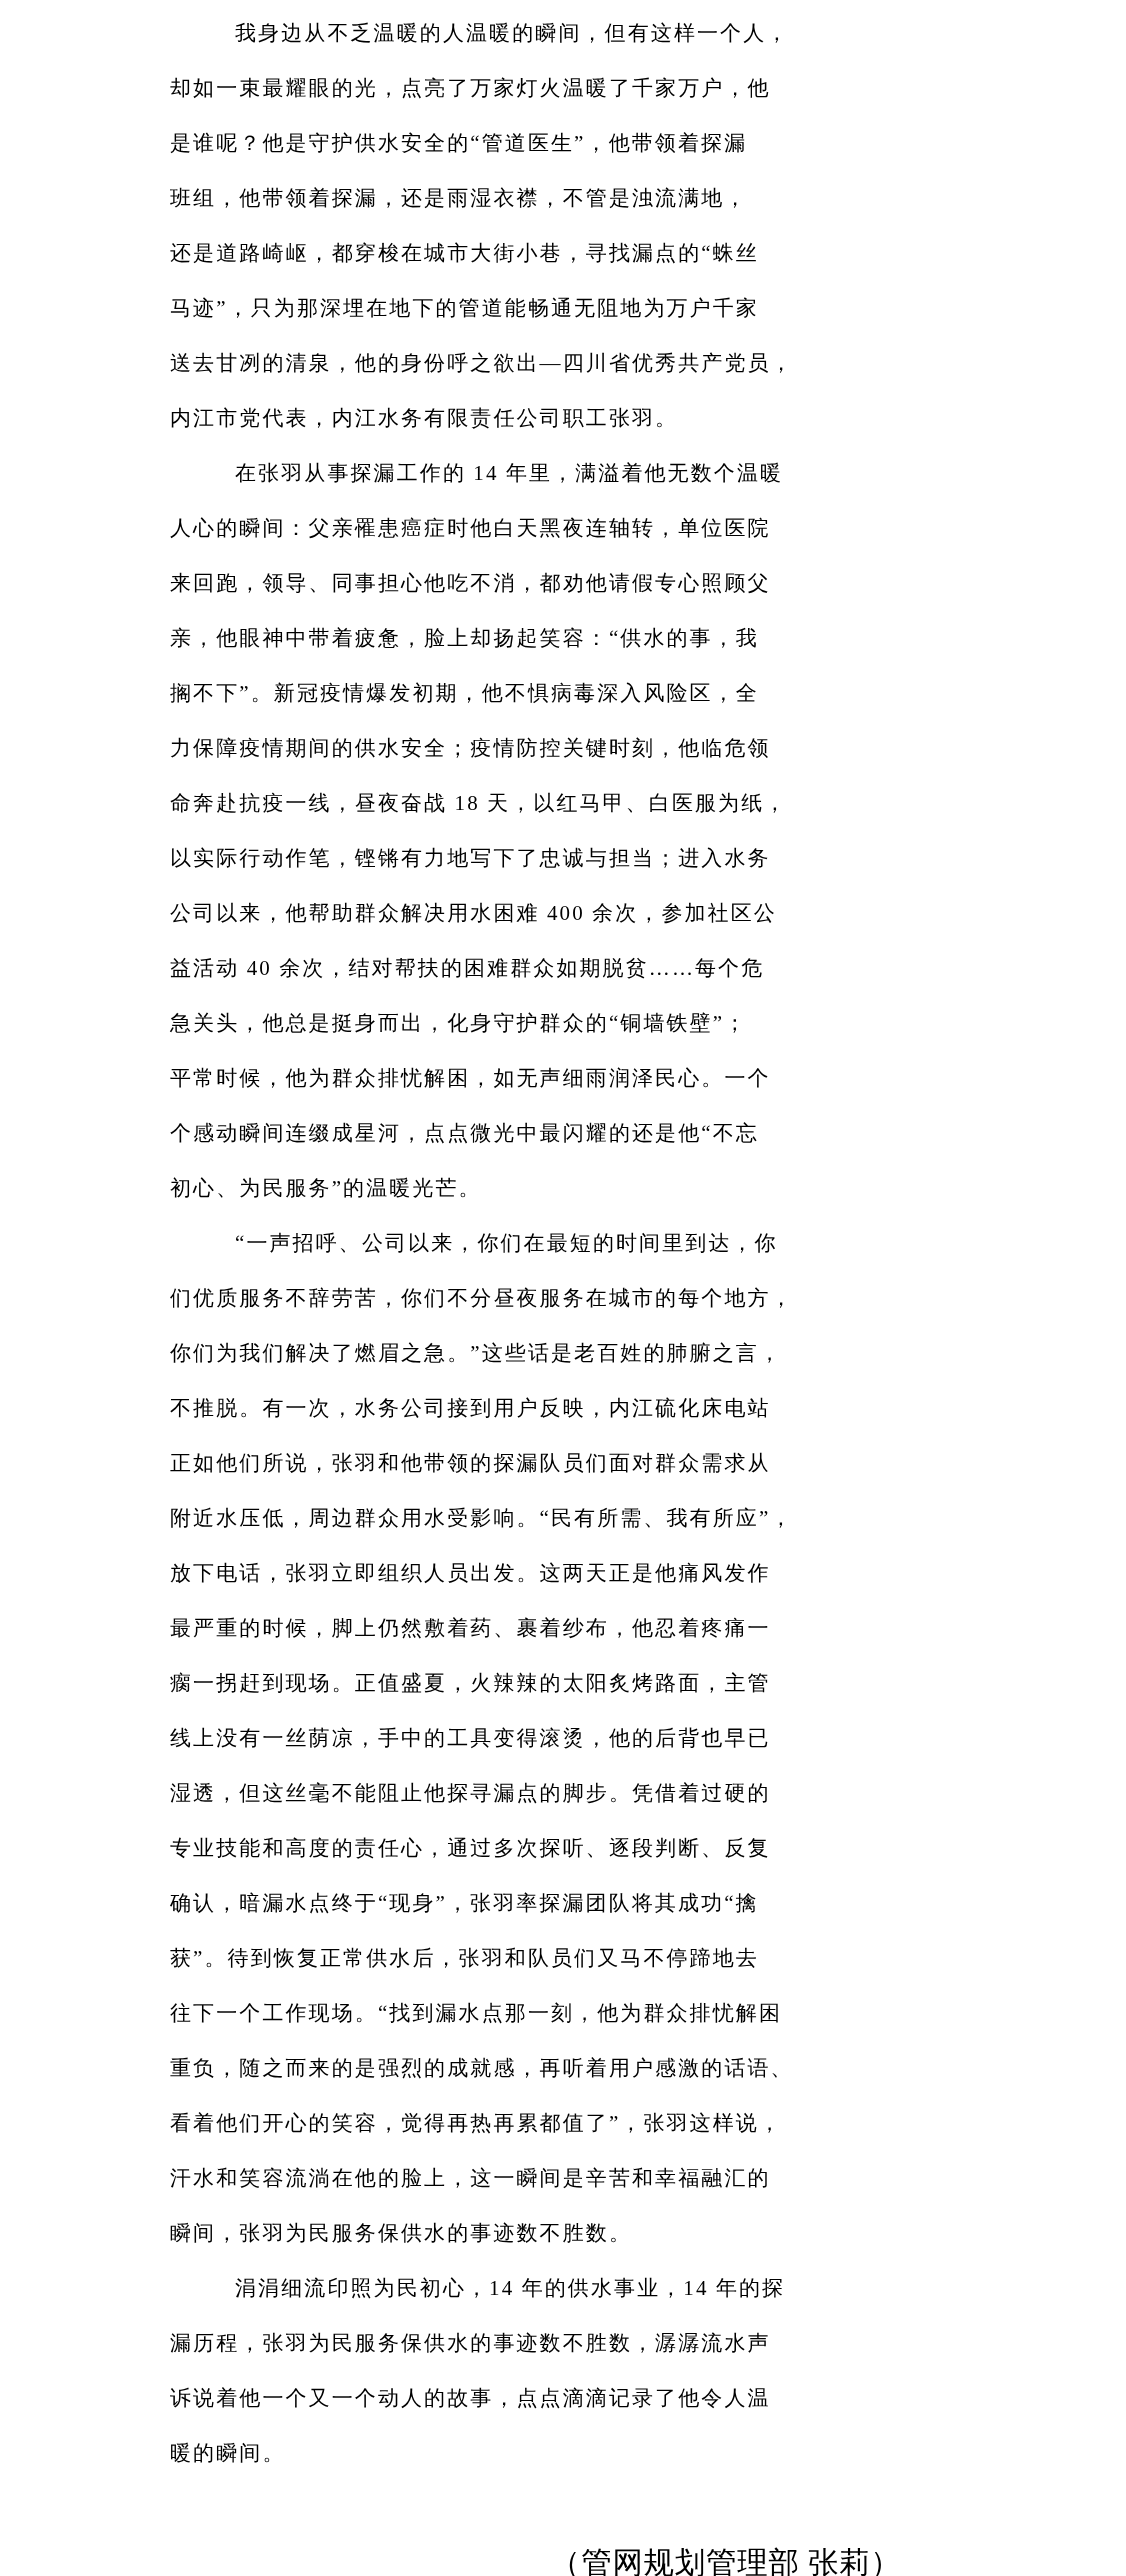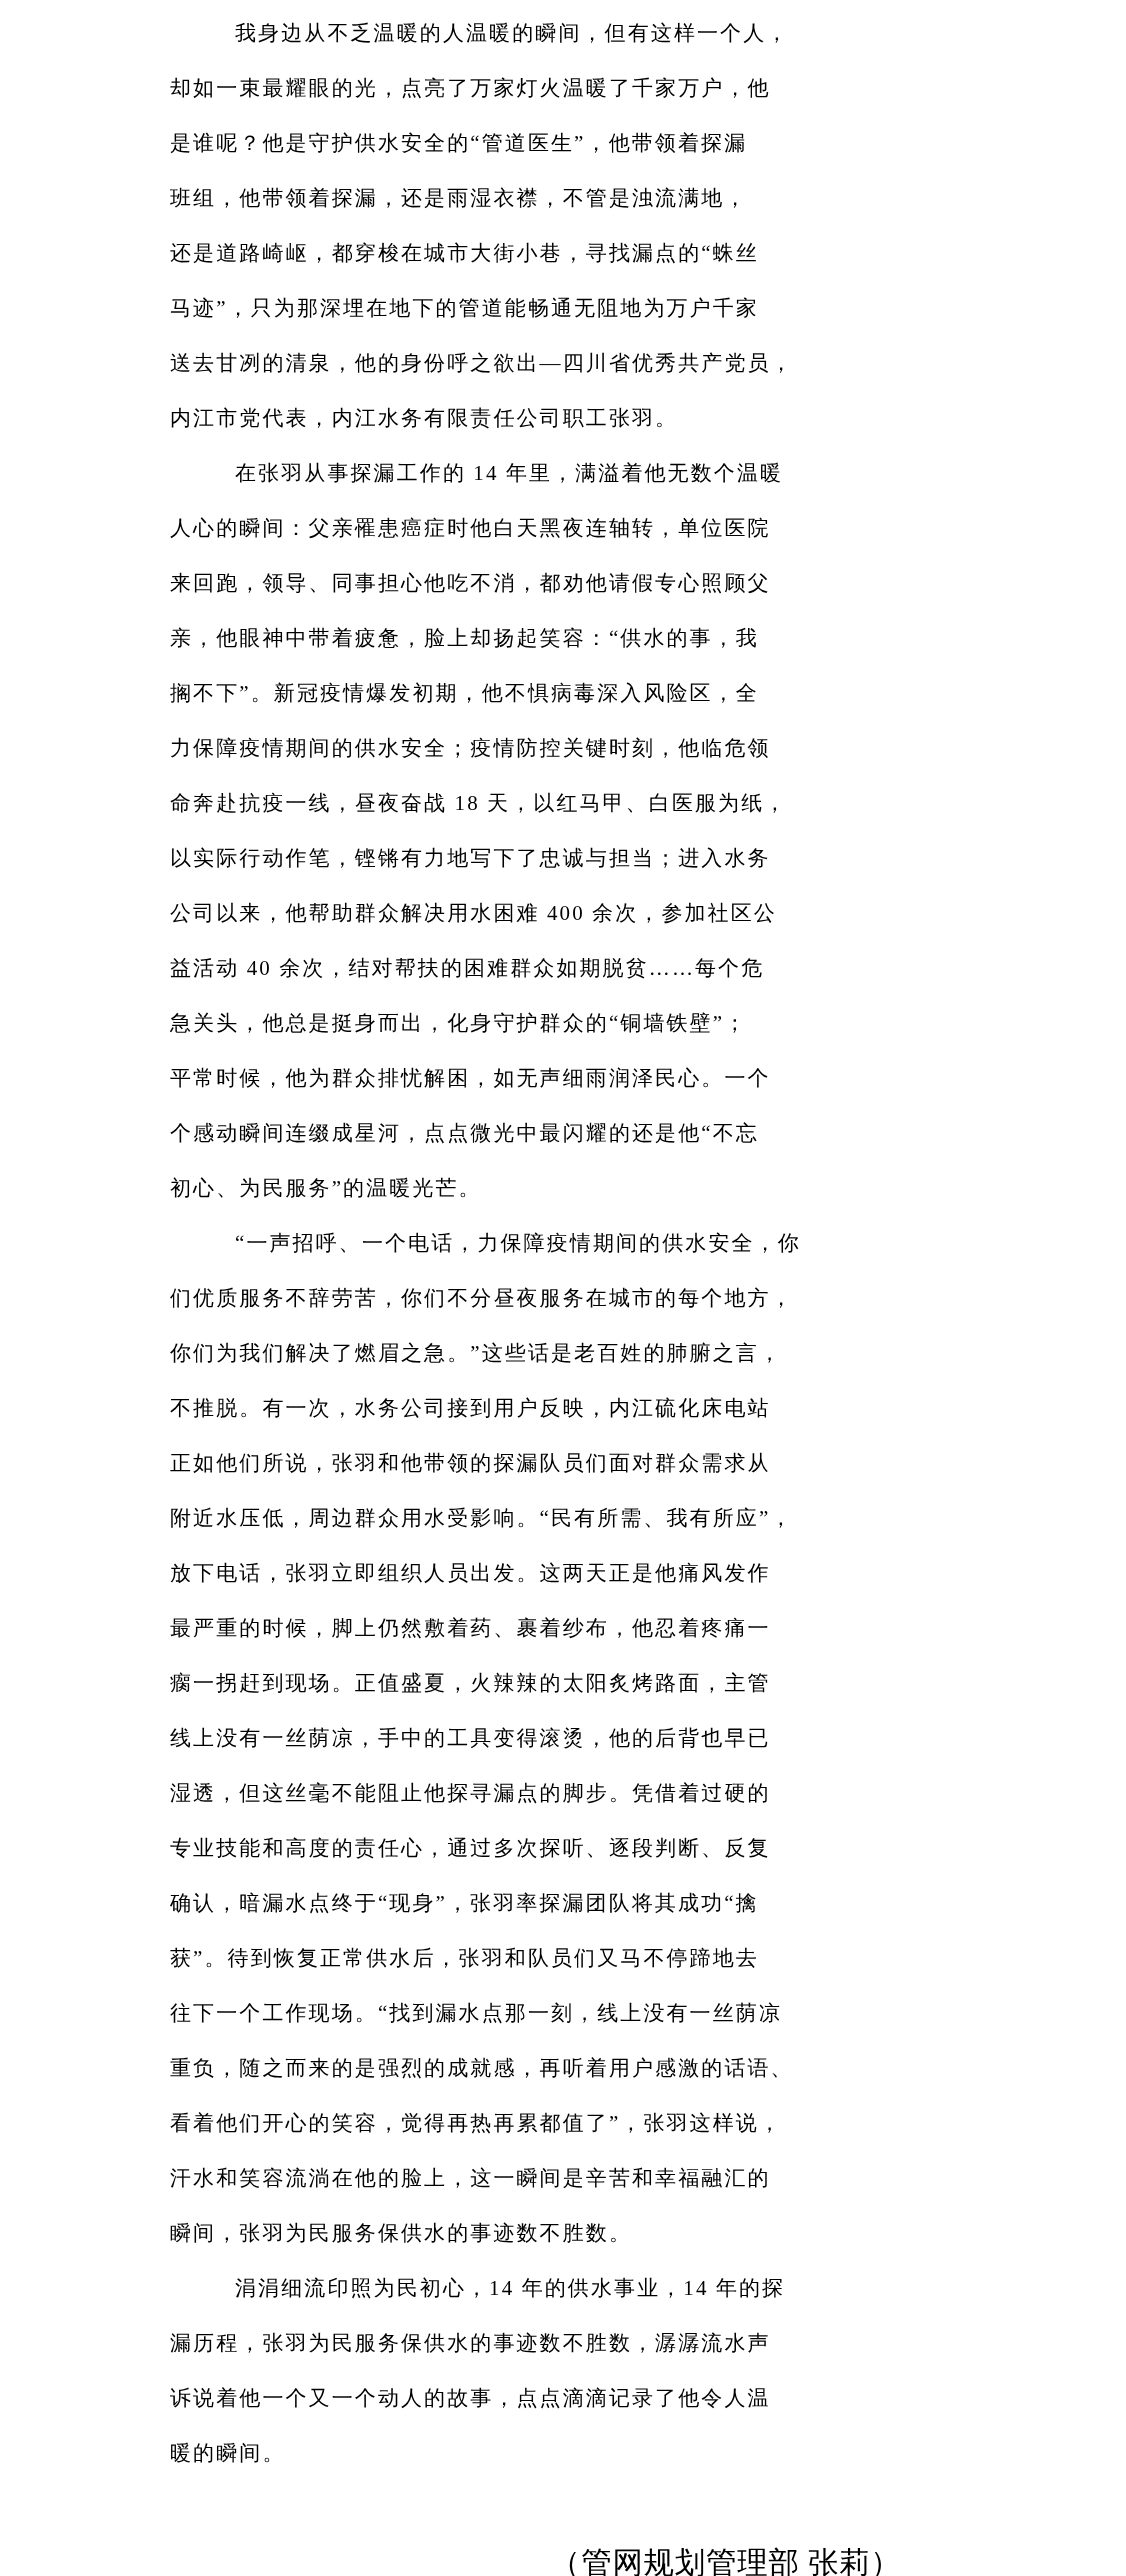--- a/index.html
+++ b/index.html
@@ -66,35 +66,35 @@
         <div class="line">命奔赴抗疫一线，昼夜奋战 18 天，以红马甲、白医服为纸，</div>
         <div class="line">以实际行动作笔，铿锵有力地写下了忠诚与担当；进入水务</div>
         <div class="line">公司以来，他帮助群众解决用水困难 400 余次，参加社区公</div>
         <div class="line">益活动 40 余次，结对帮扶的困难群众如期脱贫……每个危</div>
         <div class="line">急关头，他总是挺身而出，化身守护群众的“铜墙铁壁”；</div>
         <div class="line">平常时候，他为群众排忧解困，如无声细雨润泽民心。一个</div>
         <div class="line">个感动瞬间连缀成星河，点点微光中最闪耀的还是他“不忘</div>
         <div class="line">初心、为民服务”的温暖光芒。</div>
       </div>
       <div class="para">
-        <div class="line first">“一声招呼、一个电话，力保障疫情期间的供水安全，你</div>
+        <div class="line first">“一声招呼、公司以来，你们在最短的时间里到达，你</div>
         <div class="line">们优质服务不辞劳苦，你们不分昼夜服务在城市的每个地方，</div>
         <div class="line">你们为我们解决了燃眉之急。”这些话是老百姓的肺腑之言，</div>
         <div class="line">不推脱。有一次，水务公司接到用户反映，内江硫化床电站</div>
         <div class="line">正如他们所说，张羽和他带领的探漏队员们面对群众需求从</div>
         <div class="line">附近水压低，周边群众用水受影响。“民有所需、我有所应”，</div>
         <div class="line">放下电话，张羽立即组织人员出发。这两天正是他痛风发作</div>
         <div class="line">最严重的时候，脚上仍然敷着药、裹着纱布，他忍着疼痛一</div>
         <div class="line">瘸一拐赶到现场。正值盛夏，火辣辣的太阳炙烤路面，主管</div>
         <div class="line">线上没有一丝荫凉，手中的工具变得滚烫，他的后背也早已</div>
         <div class="line">湿透，但这丝毫不能阻止他探寻漏点的脚步。凭借着过硬的</div>
         <div class="line">专业技能和高度的责任心，通过多次探听、逐段判断、反复</div>
         <div class="line">确认，暗漏水点终于“现身”，张羽率探漏团队将其成功“擒</div>
         <div class="line">获”。待到恢复正常供水后，张羽和队员们又马不停蹄地去</div>
-        <div class="line">往下一个工作现场。“找到漏水点那一刻，线上没有一丝荫凉</div>
+        <div class="line">往下一个工作现场。“找到漏水点那一刻，他为群众排忧解困</div>
         <div class="line">重负，随之而来的是强烈的成就感，再听着用户感激的话语、</div>
         <div class="line">看着他们开心的笑容，觉得再热再累都值了”，张羽这样说，</div>
         <div class="line">汗水和笑容流淌在他的脸上，这一瞬间是辛苦和幸福融汇的</div>
         <div class="line">瞬间，张羽为民服务保供水的事迹数不胜数。</div>
       </div>
       <div class="para">
         <div class="line first">涓涓细流印照为民初心，14 年的供水事业，14 年的探</div>
         <div class="line">漏历程，张羽为民服务保供水的事迹数不胜数，潺潺流水声</div>
         <div class="line">诉说着他一个又一个动人的故事，点点滴滴记录了他令人温</div>
         <div class="line">暖的瞬间。</div>

